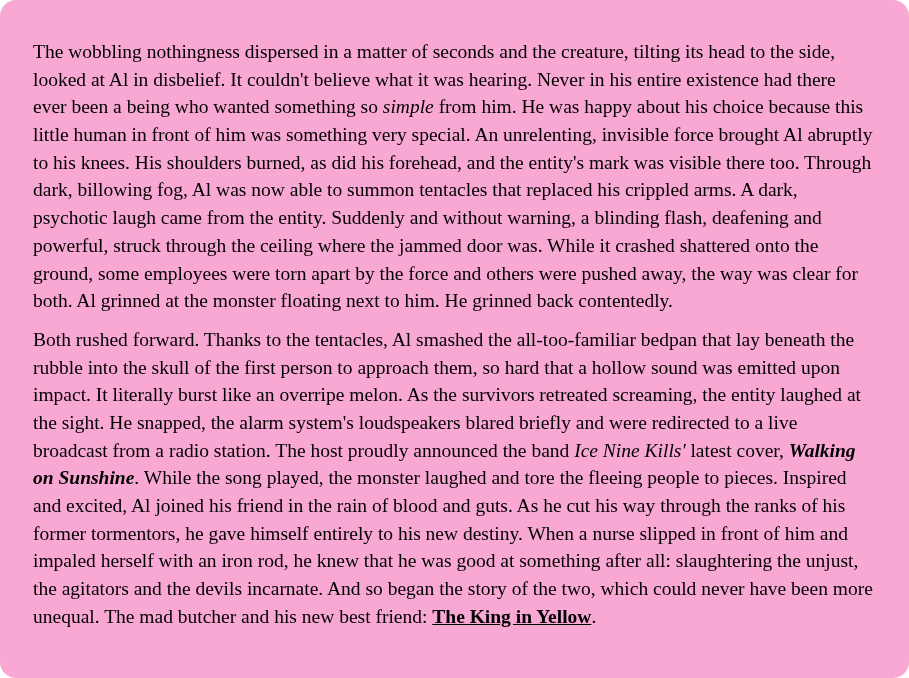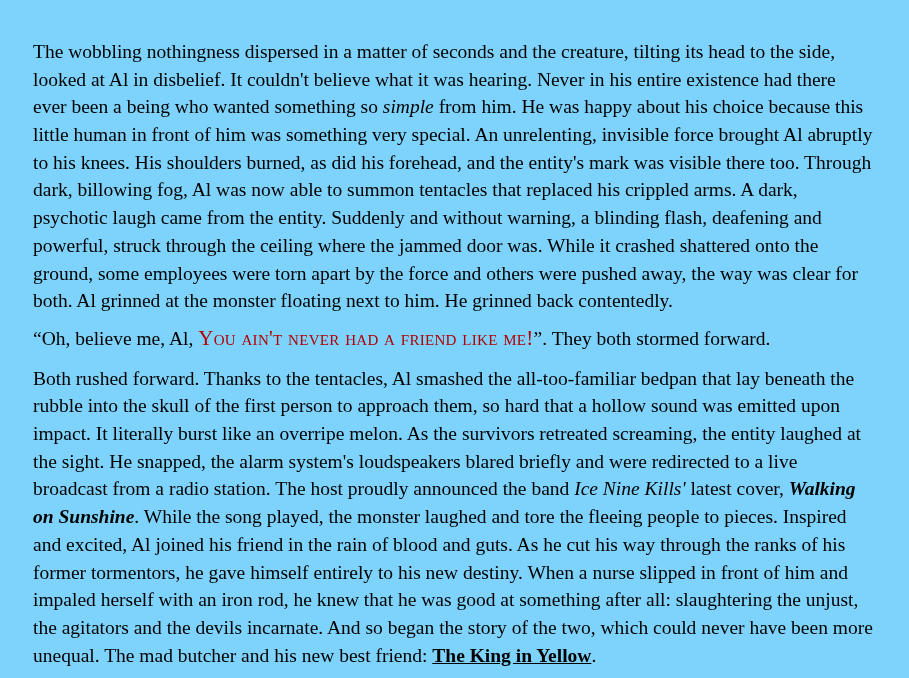--- a/index.html
+++ b/index.html
@@ -12,21 +12,22 @@
     height: 678px;
     font-family: "Liberation Serif", serif;
     color: #000000;
     overflow: hidden;
   }
   .page {
     box-sizing: border-box;
     width: 909px;
     height: 678px;
     padding: 38px 36px 0 33px;
-    background: #7dd3fc;
+    background: #f9a8d4;
+    border-radius: 16px;
   }
   .para {
     font-size: 19.5px;
     line-height: 1.42;
     text-align: left;
     margin: 0 0 0 0;
     color: #000000;
   }
   .para + .para {
     margin-top: 11px;
@@ -55,15 +56,14 @@
   .quoteline {
     font-size: 19.5px;
     line-height: 1.42;
   }
 </style>
 </head>
 <body>
 
 <div class="page">
   <p class="para"><span>The wobbling nothingness dispersed in a matter of seconds and the creature, tilting its head to the side, looked at Al in disbelief. It couldn't believe what it was hearing. Never in his entire existence had there ever been a being who wanted something so </span><em class="ital">simple</em><span> from him. He was happy about his choice because this little human in front of him was something very special. An unrelenting, invisible force brought Al abruptly to his knees. His shoulders burned, as did his forehead, and the entity's mark was visible there too. Through dark, billowing fog, Al was now able to summon tentacles that replaced his crippled arms. A dark, psychotic laugh came from the entity. Suddenly and without warning, a blinding flash, deafening and powerful, struck through the ceiling where the jammed door was. While it crashed shattered onto the ground, some employees were torn apart by the force and others were pushed away, the way was clear for both. Al grinned at the monster floating next to him. He grinned back contentedly.</span></p>
-  <p class="para tight quoteline"><span>“Oh, believe me, Al, </span><span class="shout">You ain't never had a friend like me</span><span class="shout bang">!</span><span>”. They both stormed forward.</span></p>
   <p class="para"><span>Both rushed forward. Thanks to the tentacles, Al smashed the all-too-familiar bedpan that lay beneath the rubble into the skull of the first person to approach them, so hard that a hollow sound was emitted upon impact. It literally burst like an overripe melon. As the survivors retreated screaming, the entity laughed at the sight. He snapped, the alarm system's loudspeakers blared briefly and were redirected to a live broadcast from a radio station. The host proudly announced the band </span><em class="ital">Ice Nine Kills'</em><span> latest cover, </span><span class="bolditalic">Walking on Sunshine</span><span>. While the song played, the monster laughed and tore the fleeing people to pieces. Inspired and excited, Al joined his friend in the rain of blood and guts. As he cut his way through the ranks of his former tormentors, he gave himself entirely to his new destiny. When a nurse slipped in front of him and impaled herself with an iron rod, he knew that he was good at something after all: slaughtering the unjust, the agitators and the devils incarnate. And so began the story of the two, which could never have been more unequal. The mad butcher and his new best friend: </span><strong class="bold">The King in Yellow</strong><span>.</span></p>
 </div>
 
 </body></html>

